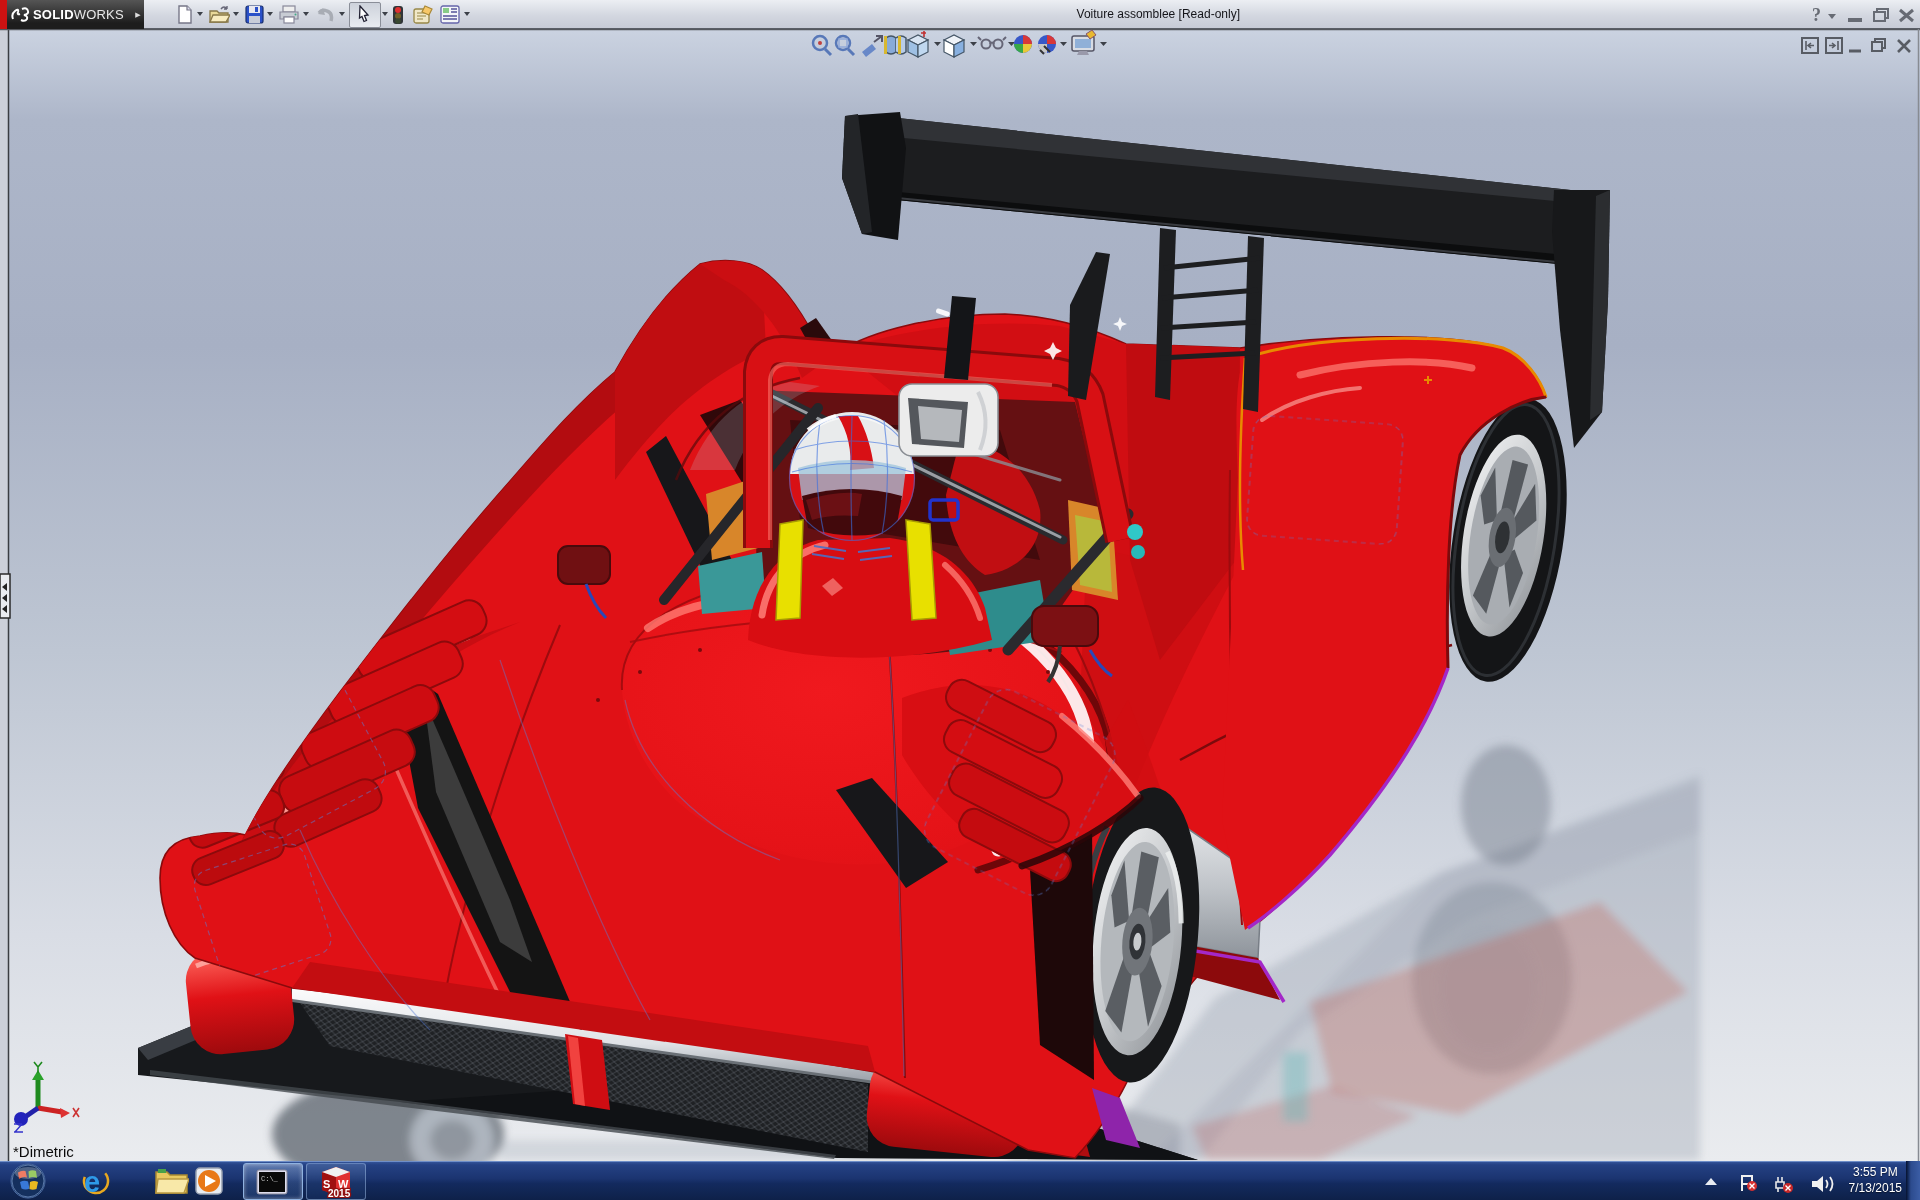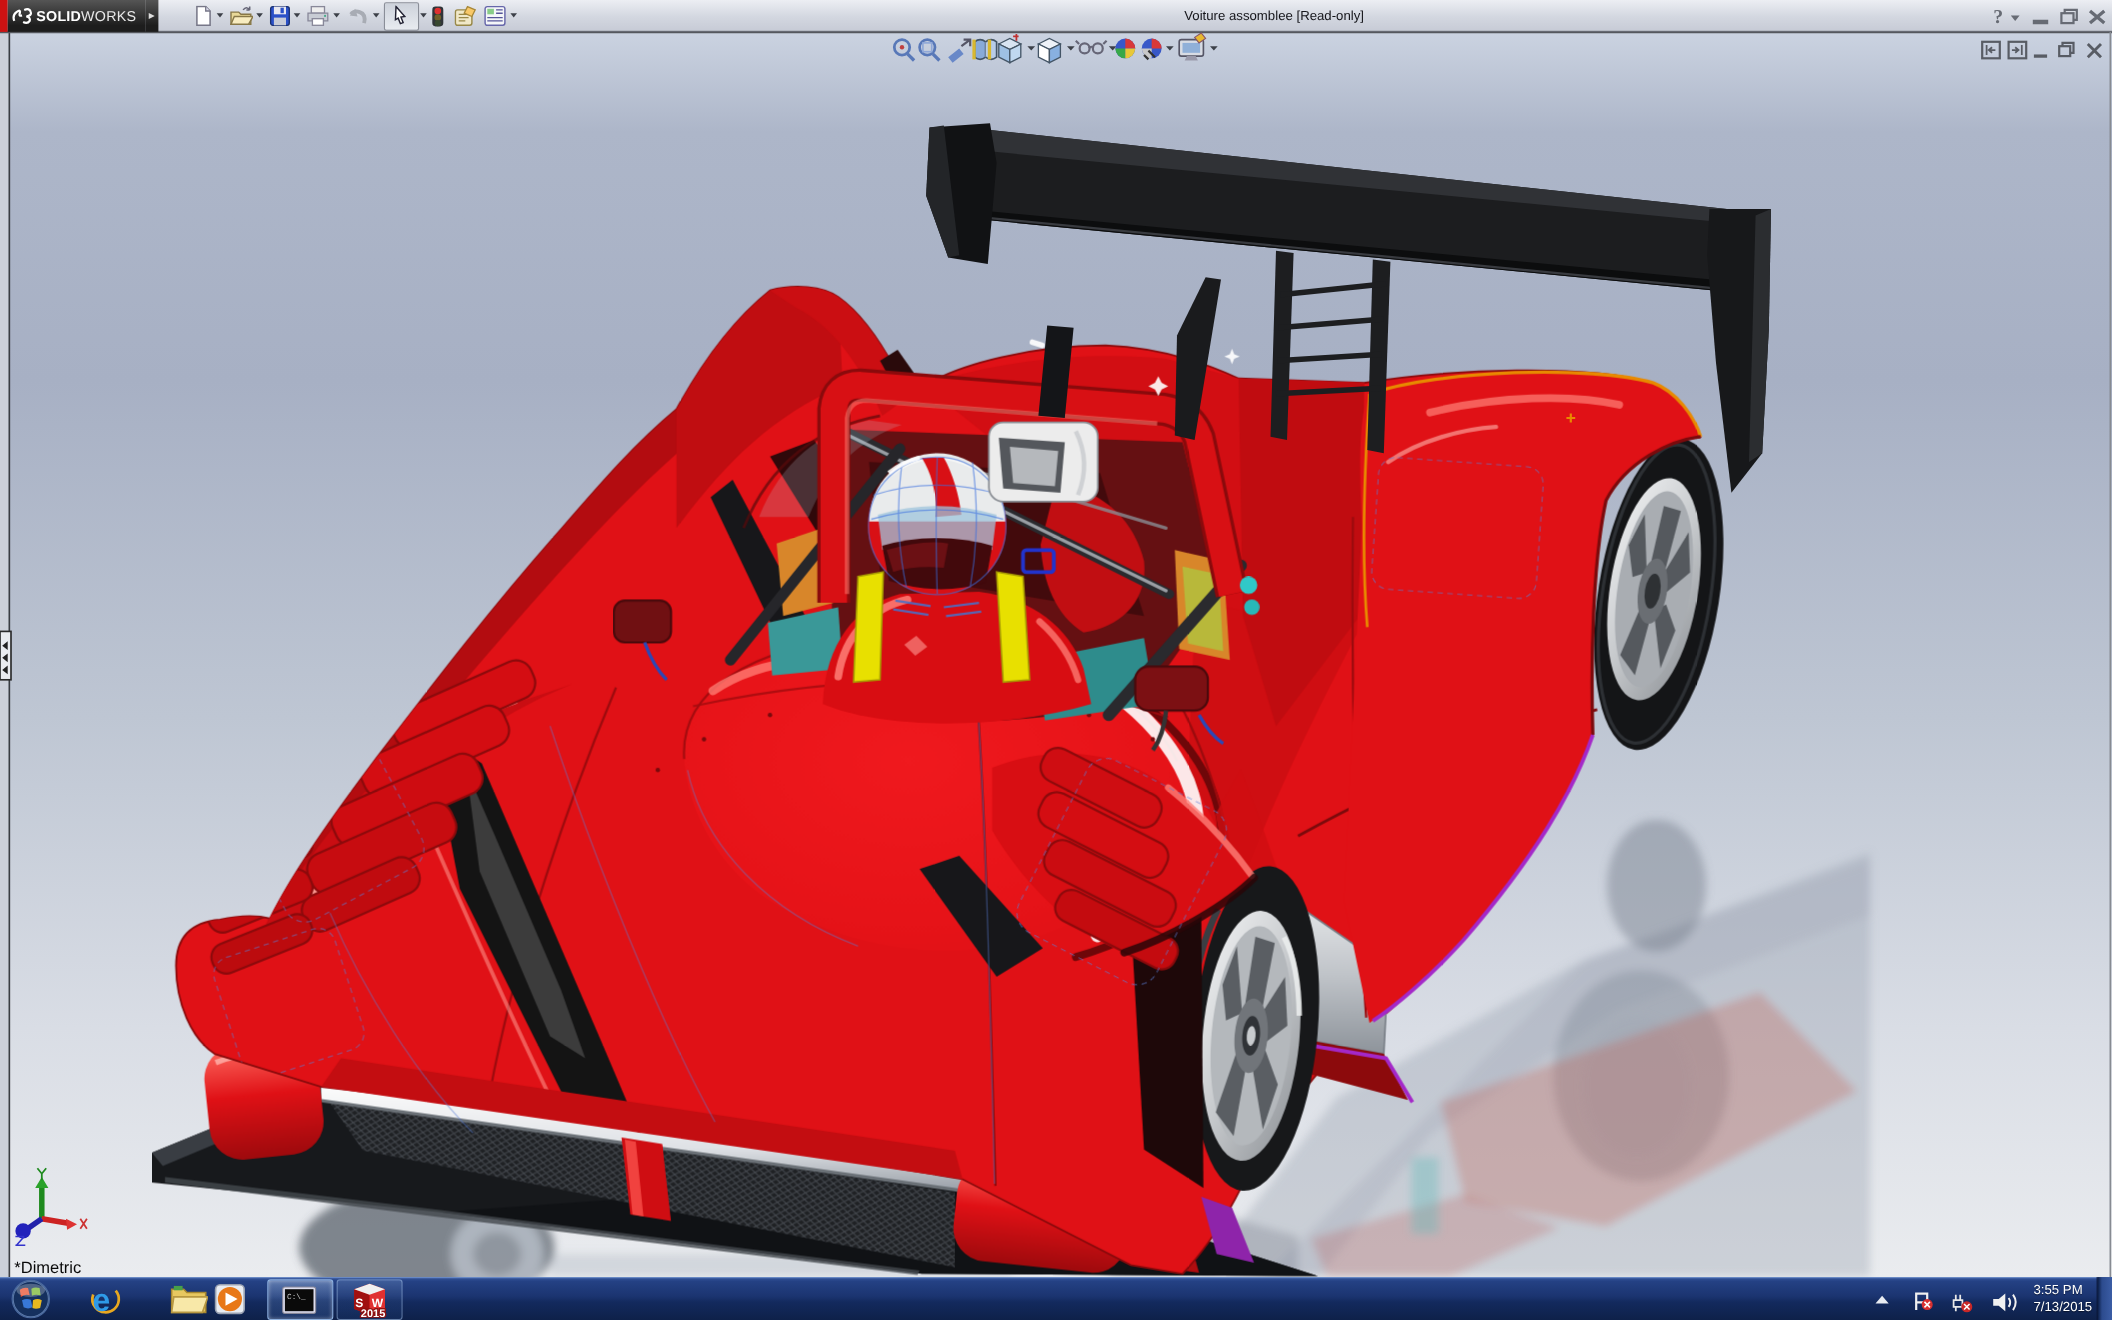--- a/index.html
+++ b/index.html
@@ -12,21 +12,21 @@
 #logotab{position:absolute;left:132px;top:0;width:12px;height:29px;background:linear-gradient(#555,#1d1d1d 80%);color:#ddd;font-size:7px;line-height:29px;text-align:center;}
 #tbtitle{position:absolute;left:1040px;top:0px;width:200px;height:29px;line-height:29px;text-align:right;font-size:12px;color:#15151a;}
 .ticon{position:absolute;top:5px;}
 .darr{position:absolute;top:12px;width:0;height:0;border-left:3.5px solid transparent;border-right:3.5px solid transparent;border-top:4px solid #3c4048;}
 
 #taskbar{position:absolute;left:0;top:1161px;width:1920px;height:39px;background:linear-gradient(#37589f 0%,#244184 10%,#1b3470 45%,#132a5e 58%,#0e2149 100%);}
 #taskbar::before{content:"";position:absolute;left:0;top:0;width:100%;height:1px;background:#6e8ec8;}
 .tkbtn{position:absolute;top:2px;width:58px;height:35px;border-radius:3px;}
 .tkact{background:linear-gradient(rgba(190,215,245,0.38),rgba(120,160,215,0.22) 50%,rgba(60,100,170,0.30));border:1px solid #8fb2e0;box-shadow:inset 0 0 4px rgba(255,255,255,0.45);}
 .tkrun{background:linear-gradient(rgba(160,190,230,0.22),rgba(90,130,190,0.12) 50%,rgba(40,80,150,0.18));border:1px solid rgba(160,190,230,0.5);}
-#tray{position:absolute;right:18px;top:3px;text-align:left;color:#fff;font-size:12px;line-height:16px;text-shadow:0 1px 1px rgba(0,0,0,0.5);}
+#tray{position:absolute;right:18px;top:3px;text-align:center;color:#fff;font-size:12px;line-height:16px;text-shadow:0 1px 1px rgba(0,0,0,0.5);}
 #showdesk{position:absolute;right:0;top:0;width:13px;height:39px;background:linear-gradient(90deg,#0a1c42,#2c4b8e 30%,#3b5da5);border-left:1px solid #0a1838;}
 </style></head>
 <body>
 <div id="root">
 
 <svg id="vp" width="1920" height="1132" viewBox="0 29 1920 1132" style="position:absolute;left:0;top:29px;" xmlns="http://www.w3.org/2000/svg">
 <defs>
 <linearGradient id="bgG" x1="0" y1="0" x2="0" y2="1">
  <stop offset="0" stop-color="#cbd3e1"></stop>
           <stop offset="0.08" stop-color="#adb6c9"></stop>

